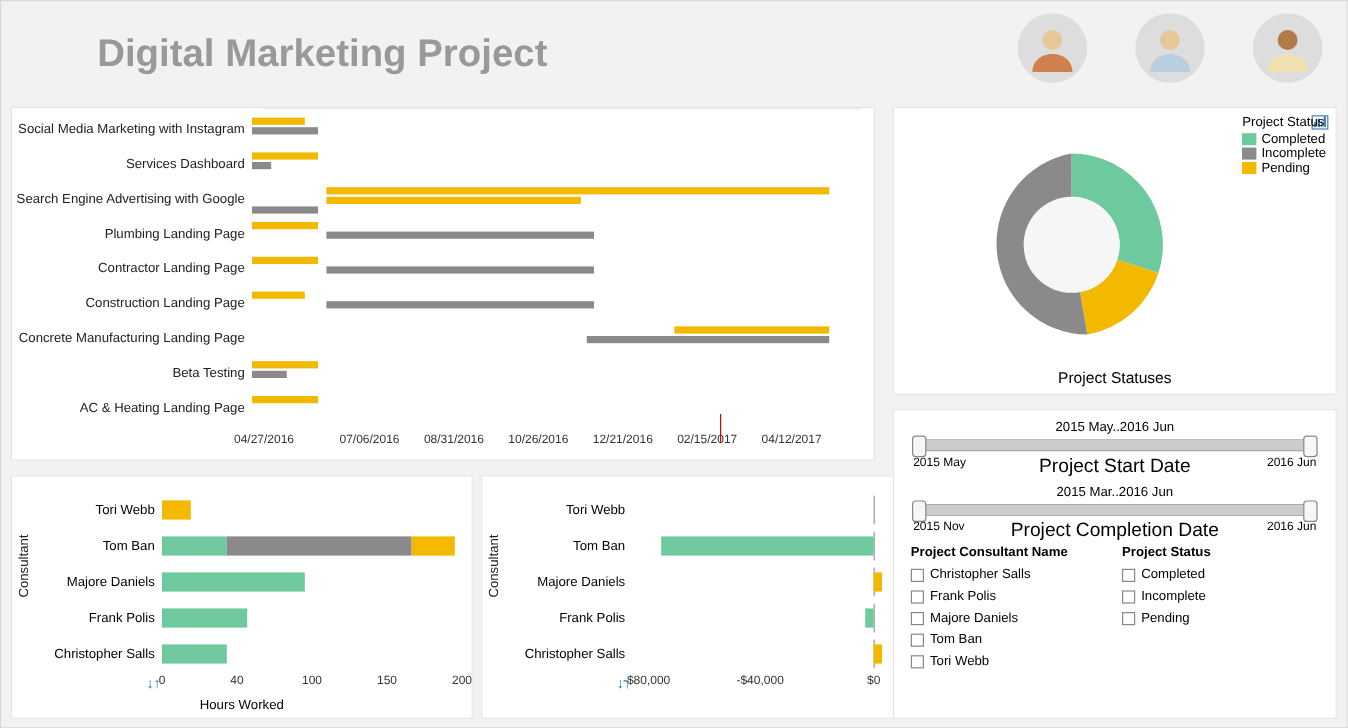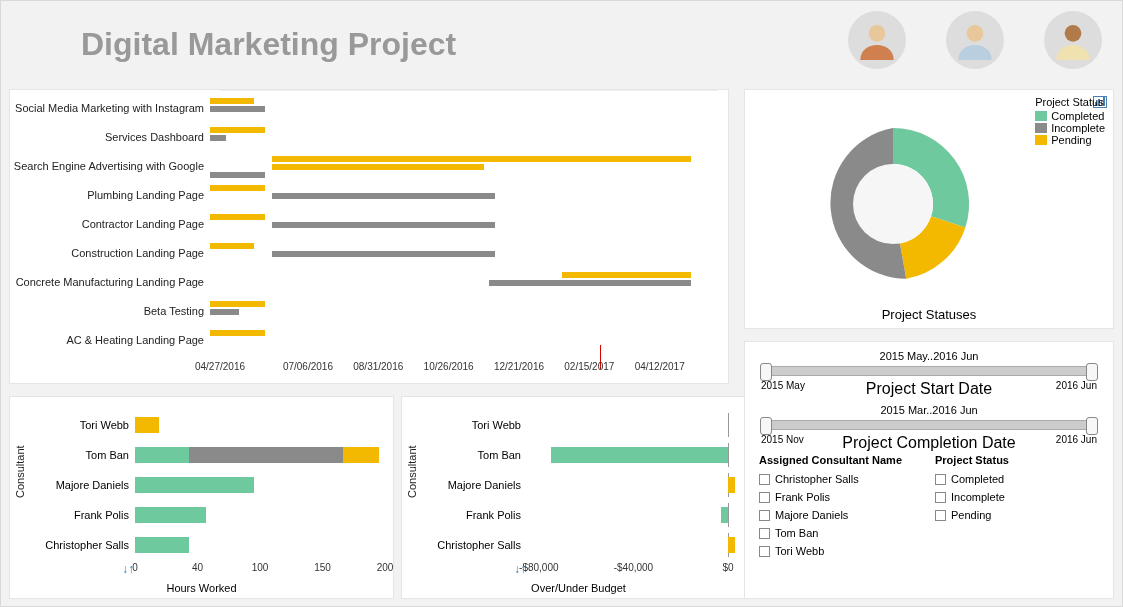--- a/index.html
+++ b/index.html
@@ -286,21 +286,20 @@
             <div class="h-b" style="background: rgb(242, 185, 0); left: 201.075px; width: 7.09677px;"></div>
           </div>
         </div>
       </div>
     <div class="x-axis" id="budget-xaxis">
         <span style="left: 11.828px;">-$80,000</span>
         <span style="left: 106.452px;">-$40,000</span>
         <span style="left: 201.075px;">$0</span>
       </div>
     <div class="sort-arrows" style="left:112px; bottom:22px;">↓↑</div>
-    <div class="x-title">Over/Under Budget</div>
   </div>
 
   <div class="panel filters">
     <div class="slider-block">
       <div class="slider-range">2015 May..2016 Jun</div>
       <div class="slider-track">
           <div class="slider-fill" style="left:0;right:0;"></div>
           <div class="slider-handle" style="left:0%;"></div>
           <div class="slider-handle" style="left:100%;"></div>
         </div>
@@ -314,21 +313,21 @@
           <div class="slider-fill" style="left:0;right:0;"></div>
           <div class="slider-handle" style="left:0%;"></div>
           <div class="slider-handle" style="left:100%;"></div>
         </div>
       <div class="slider-min">2015 Nov</div>
       <div class="slider-title">Project Completion Date</div>
       <div class="slider-max">2016 Jun</div>
     </div>
     <div class="filter-cols">
       <div class="filter-col">
-        <div class="filter-head">Assigned Consultant Name</div>
+        <div class="filter-head">Project Consultant Name</div>
         <div id="consultant-list">
             <div class="filter-item">
               <span class="chk"></span>
               <span>Christopher Salls</span>
             </div>
             <div class="filter-item">
               <span class="chk"></span>
               <span>Frank Polis</span>
             </div>
             <div class="filter-item">

